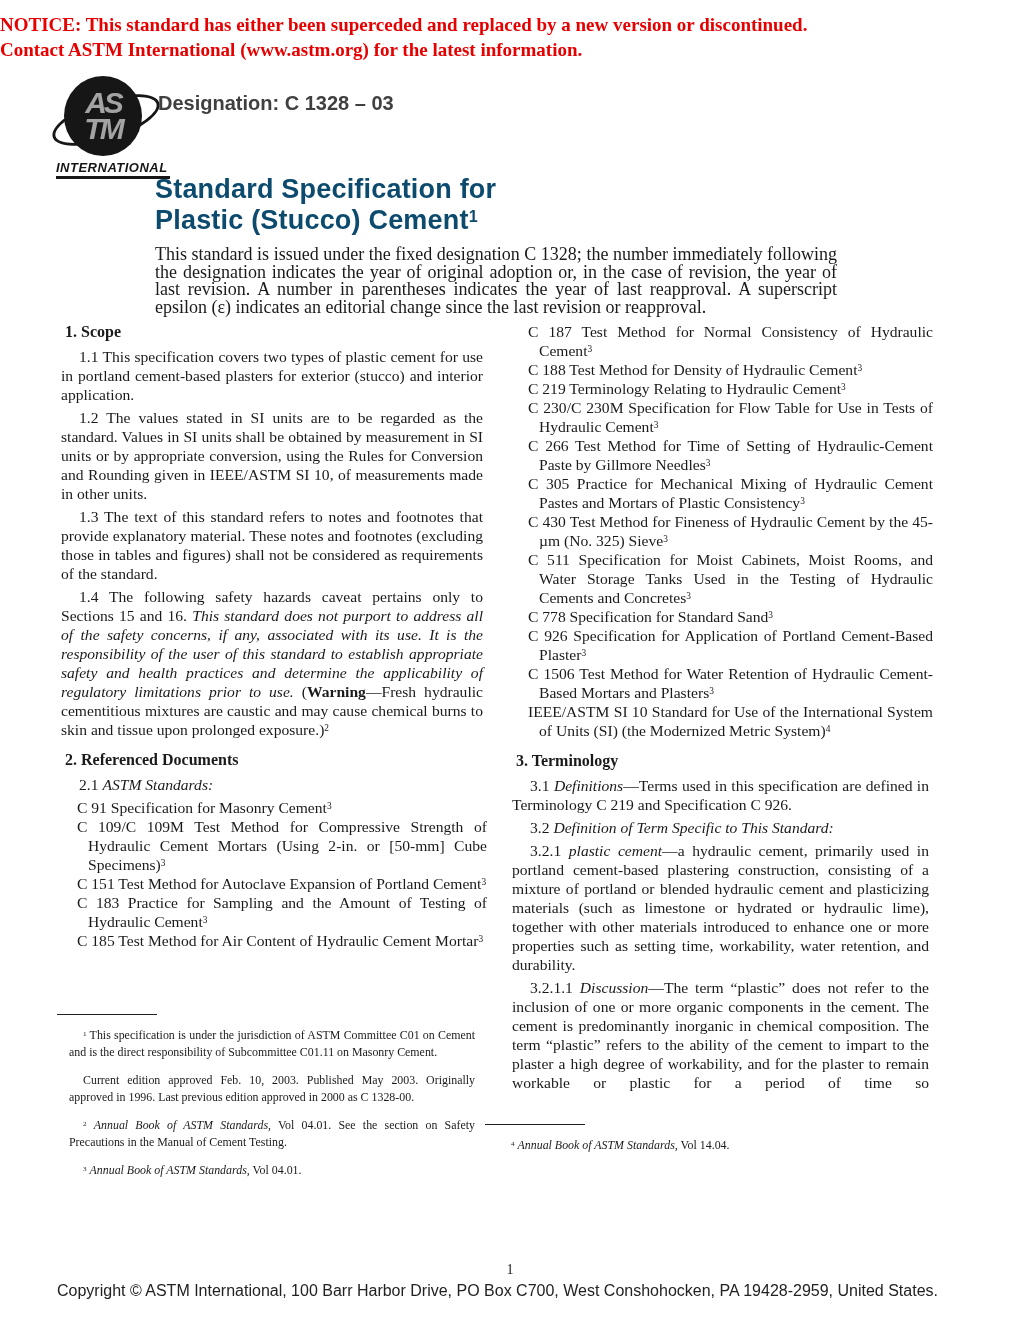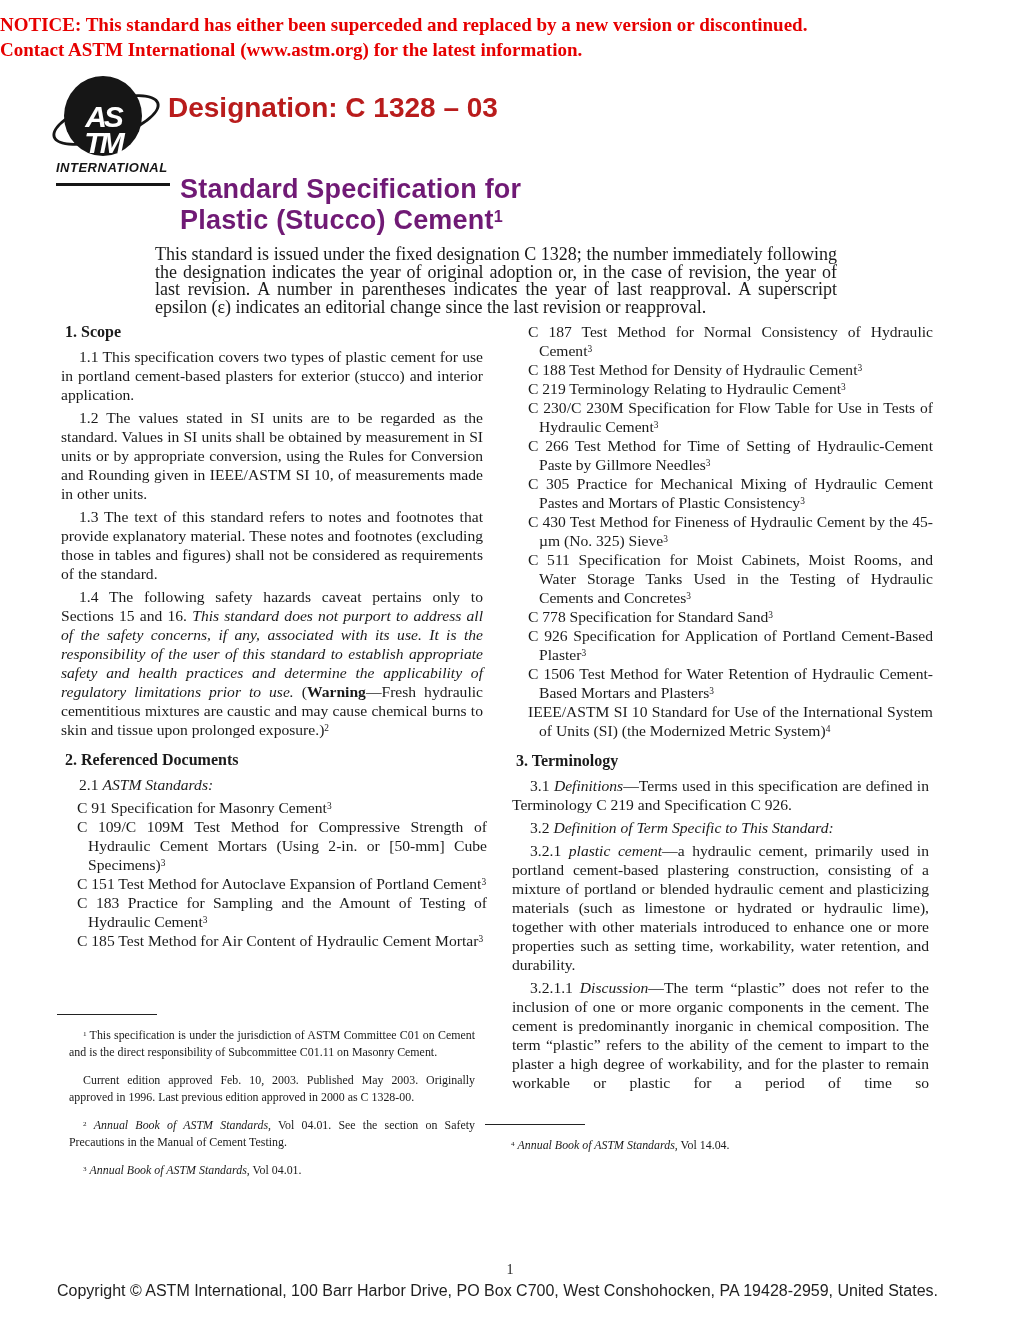--- a/index.html
+++ b/index.html
@@ -28,49 +28,48 @@
   
   .logo { position:absolute; left:52px; top:76px; width:176px; height:100px; }
   .logo-orbit {
     position:absolute; left:-2px; top:24px; width:106px; height:34px;
     border:3px solid #161616; border-radius:50%;
     transform: rotate(-18deg);
   }
   .logo-globe {
     position:absolute; left:12px; top:0; width:78px; height:80px;
     background:#161616; border-radius:50%;
-    color:#ffffff; text-align:center;
+    color:#a3a3a3; text-align:center;
     font-family:"Liberation Sans", sans-serif;
     font-weight:bold; font-style:italic;
-    display:flex; flex-direction:column; justify-content:flex-end;
+    display:flex; flex-direction:column; justify-content:center;
   }
   .logo-globe span { display:block; font-size:30px; line-height:26px; letter-spacing:-3px; }
   .logo-intl {
     position:absolute; left:4px; top:84px;
     font-family:"Liberation Sans", sans-serif;
     font-weight:bold; font-style:italic;
     font-size:13px; letter-spacing:0.5px;
     color:#161616;
     border-bottom:3px solid #161616;
-    padding:0 2px 8px 0;
+    padding:0 2px 1px 0;
     text-align:center;
   }
 
   
   .designation {
     position:absolute; left:158px; top:92px;
     font-family:"Liberation Sans", sans-serif;
-    font-weight:bold; font-size:28px; color:#b91c1c;margin-left:10px;
+    font-weight:bold; font-size:20px; color:#404040;
   }
   .doc-title {
     position:absolute; left:155px; top:174px;
     font-family:"Liberation Sans", sans-serif;
-    font-weight:bold; font-size:27px; line-height:31px; color:#701a75;
+    font-weight:bold; font-size:27px; line-height:31px; color:#0c4a6e;
     letter-spacing:0.2px;
-    margin-left:25px;
   }
 
   
   .preamble {
     position:absolute; left:155px; top:246px; width:682px;
     font-size:18px; line-height:17.5px;
     text-align: justify;
   }
 
   

